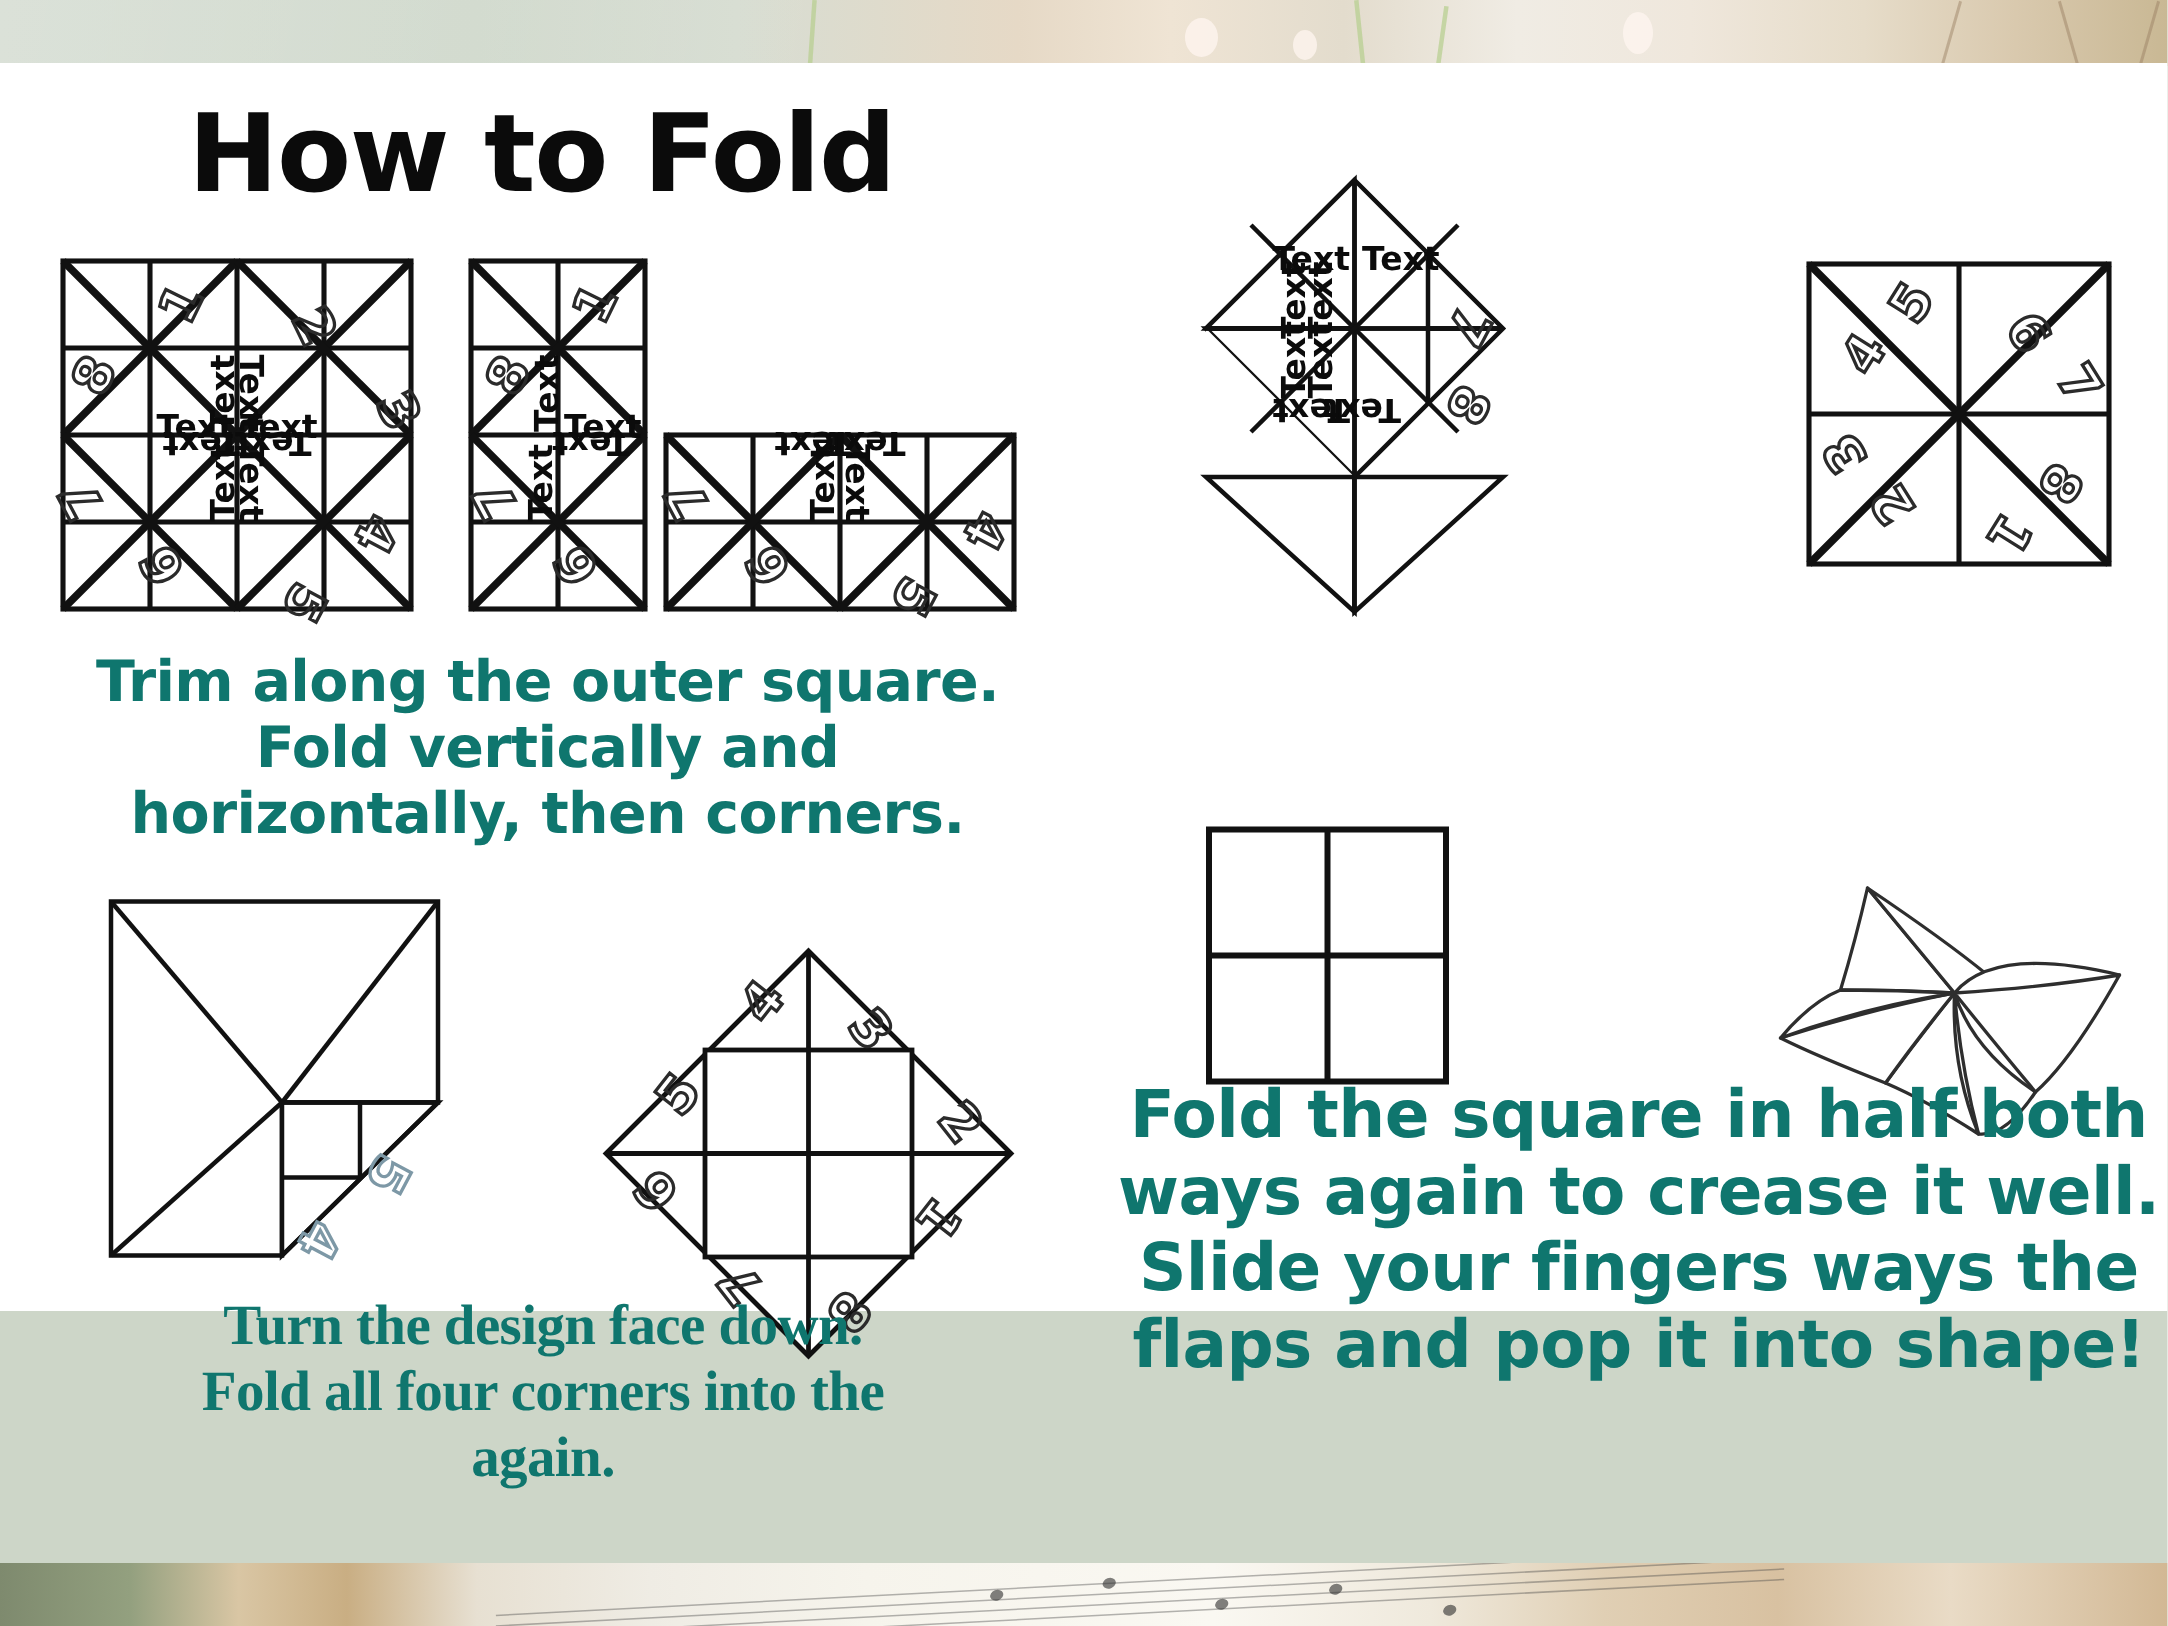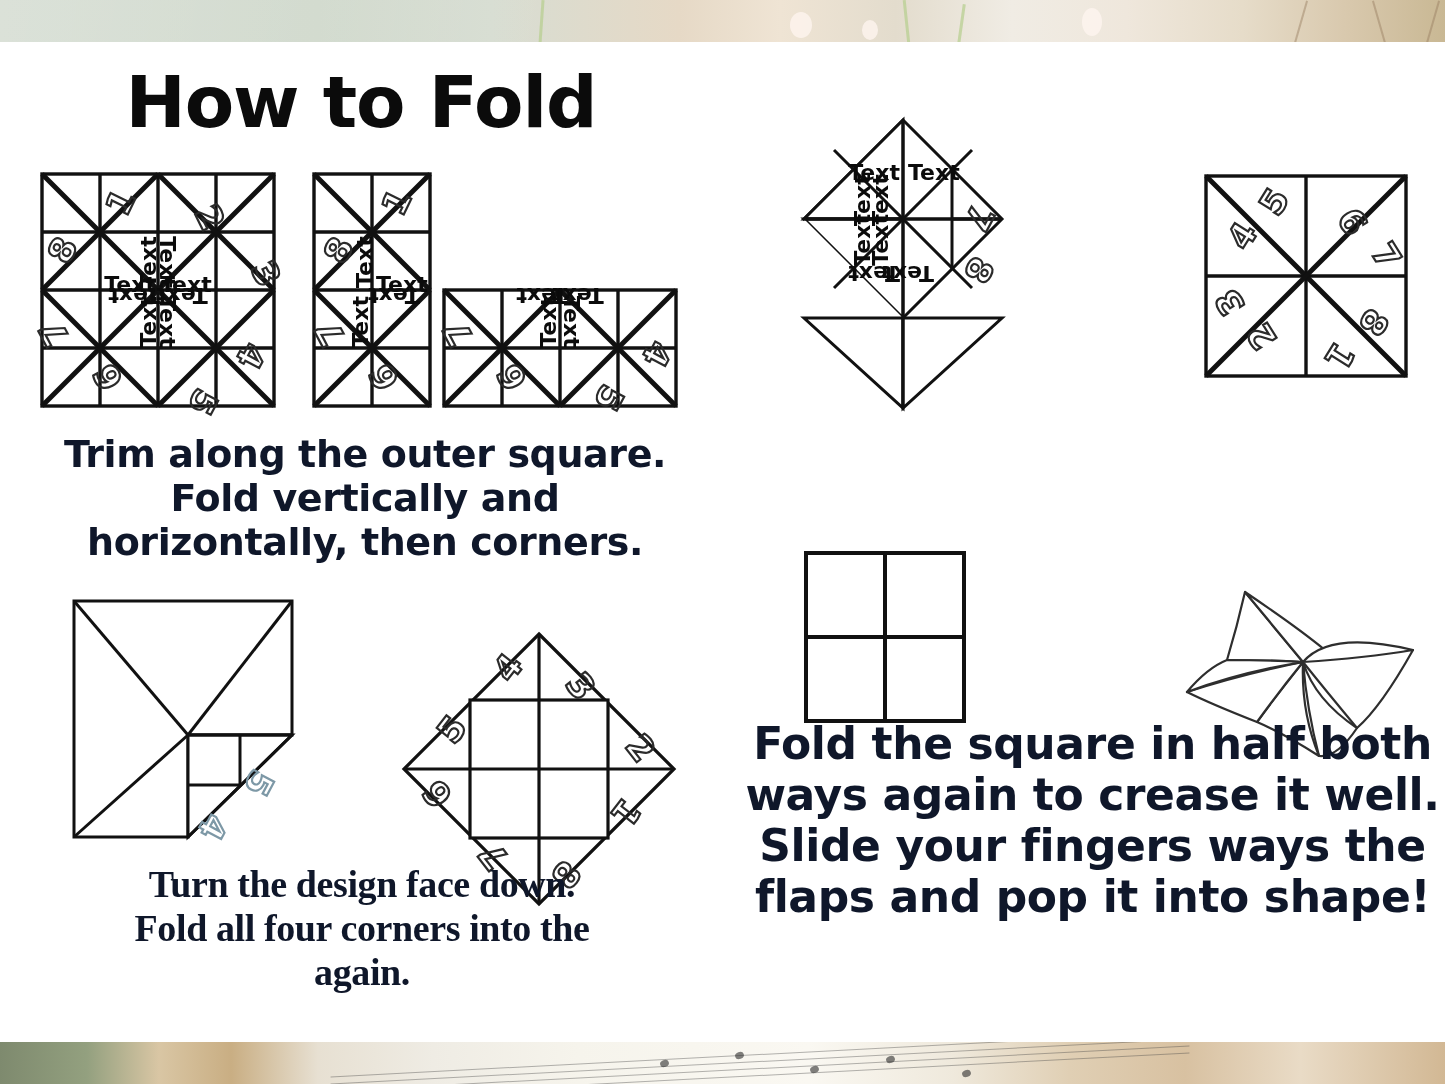--- a/index.html
+++ b/index.html
@@ -40,36 +40,36 @@
   .blossom { position:absolute; border-radius:50%; background:rgba(255,245,240,.75); }
   .panel-line { position:absolute; width:2px; background:rgba(150,125,95,.45); }
   
   .staff { position:absolute; height:1px; background:rgba(70,70,70,.40); }
   .note { position:absolute; width:9px; height:7px; border-radius:50%;
           background:rgba(45,45,45,.60); transform:rotate(-20deg); }
 
   
   .card {
     position:absolute; left:0; top:42px;
-    width:1445px; height:1000px;
+    width:1445px; height:832px;
     background:#ffffff;
   }
 
   
   .title {
     position:absolute; left:0; top:18px; width:722px;
     text-align:center;
     font-size:72px; font-weight:bold; color:#0b0b0b;
     letter-spacing:-1px;
     font-family:"DejaVu Sans", sans-serif;
   }
 
   
   .caption {
-    position:absolute; text-align:center; color:#0f172a;
+    position:absolute; text-align:center; color:#0f766e;
     font-weight:bold; font-family:"DejaVu Sans", sans-serif;
     line-height:1.16; letter-spacing:-.4px;
   }
   .cap-1 { left:20px;  top:390px; width:690px; font-size:38px; }
   .cap-2 { left:745px; top:382px; width:690px; font-size:38px; }
   .cap-3 { left:12px;  top:820px; width:700px; font-size:38px;font-family:Liberation Serif, serif; }
   .cap-4 { left:745px; top:676px; width:695px; font-size:44px; }
 
   
   .fig { position:absolute; }

